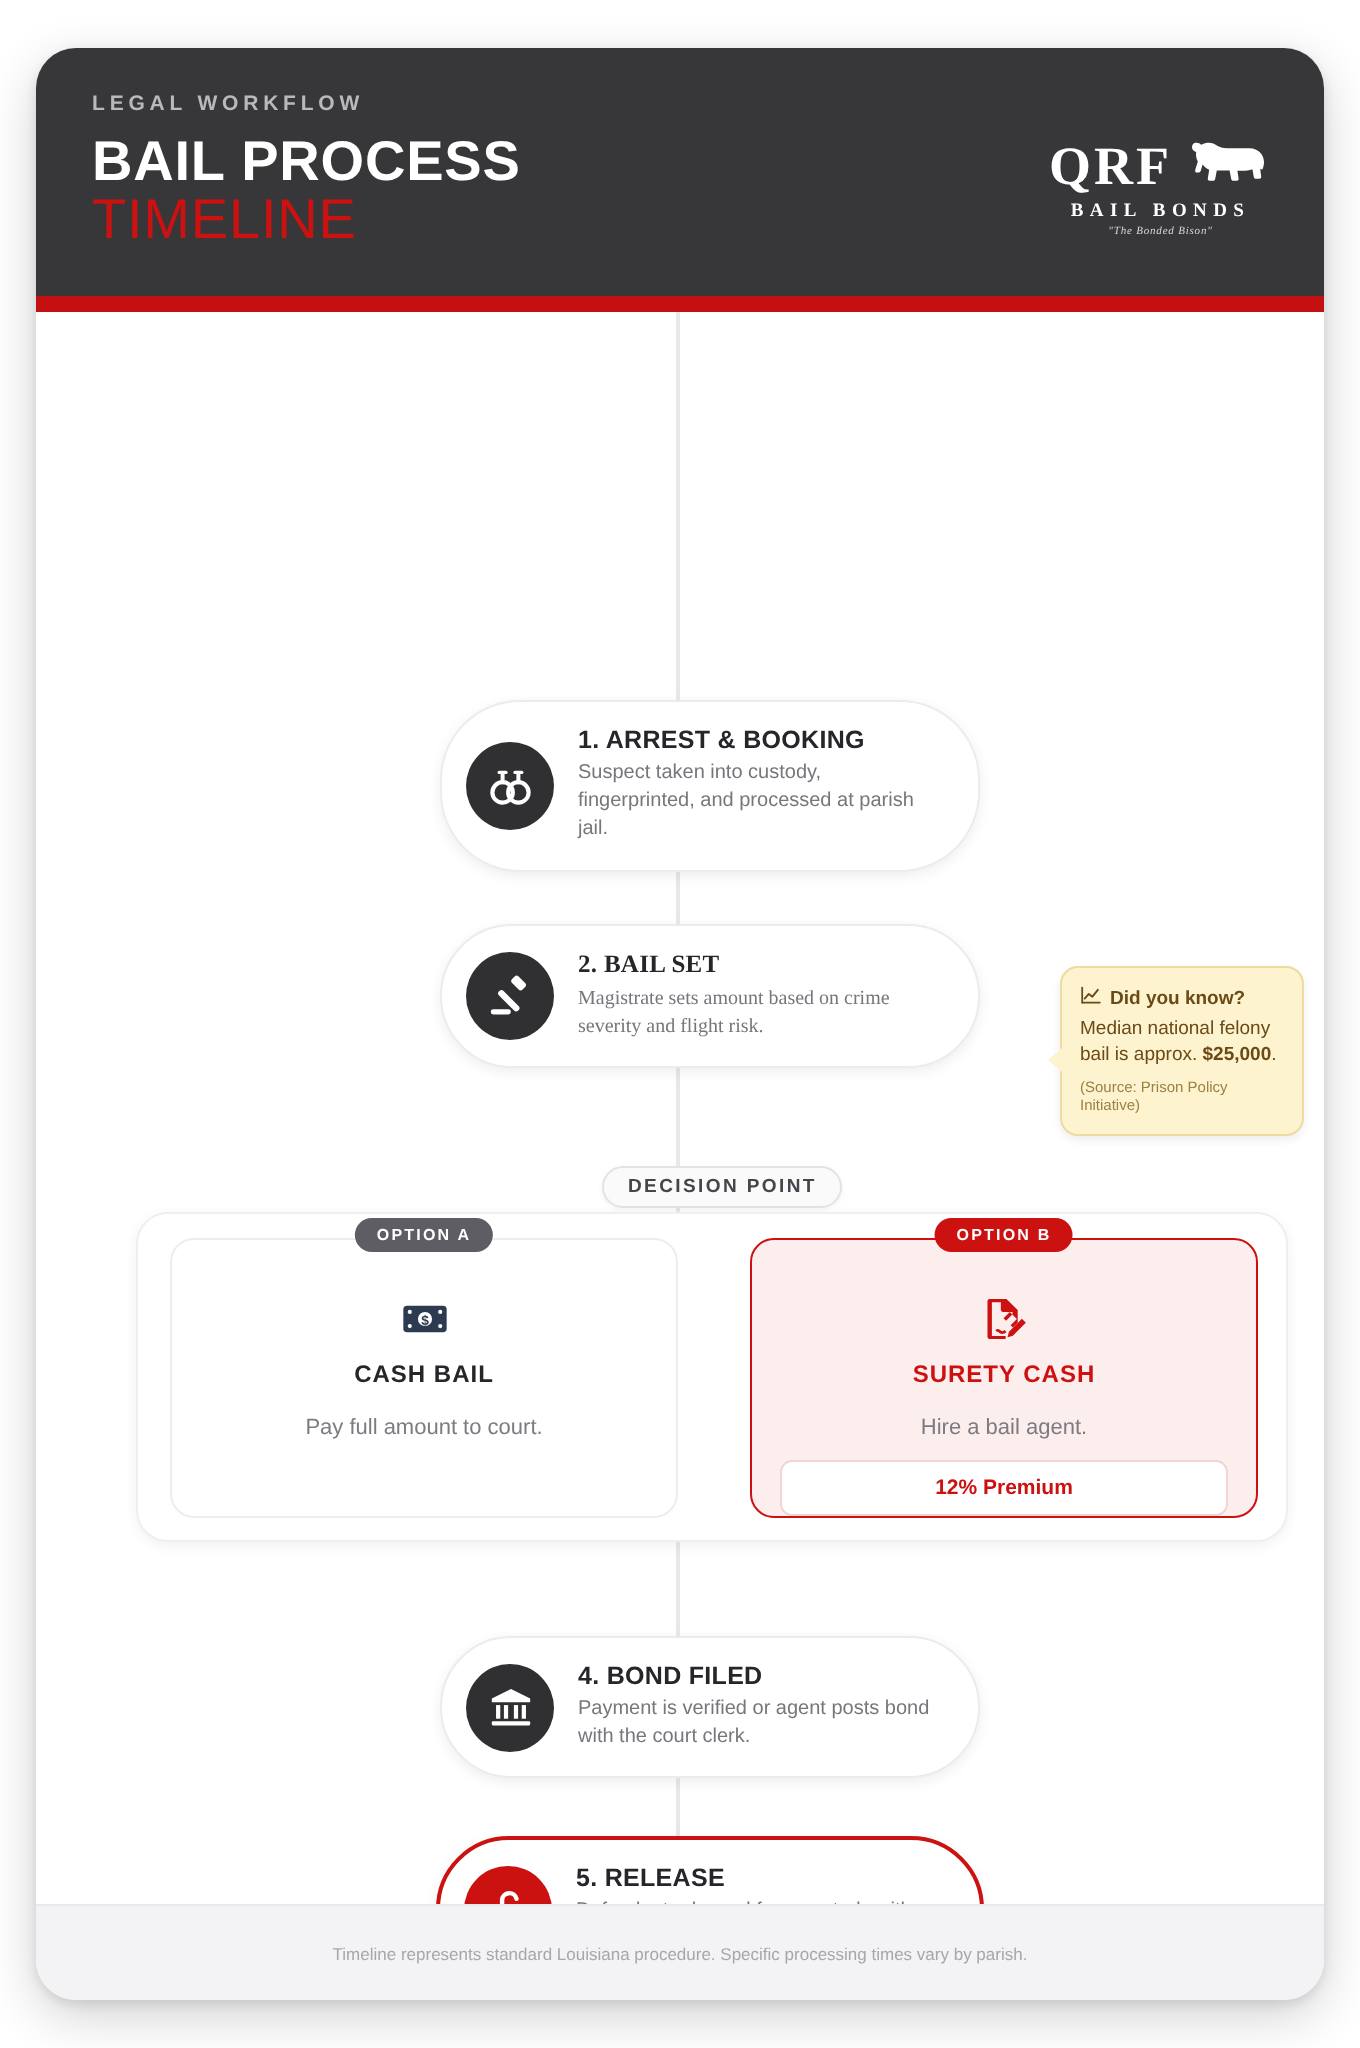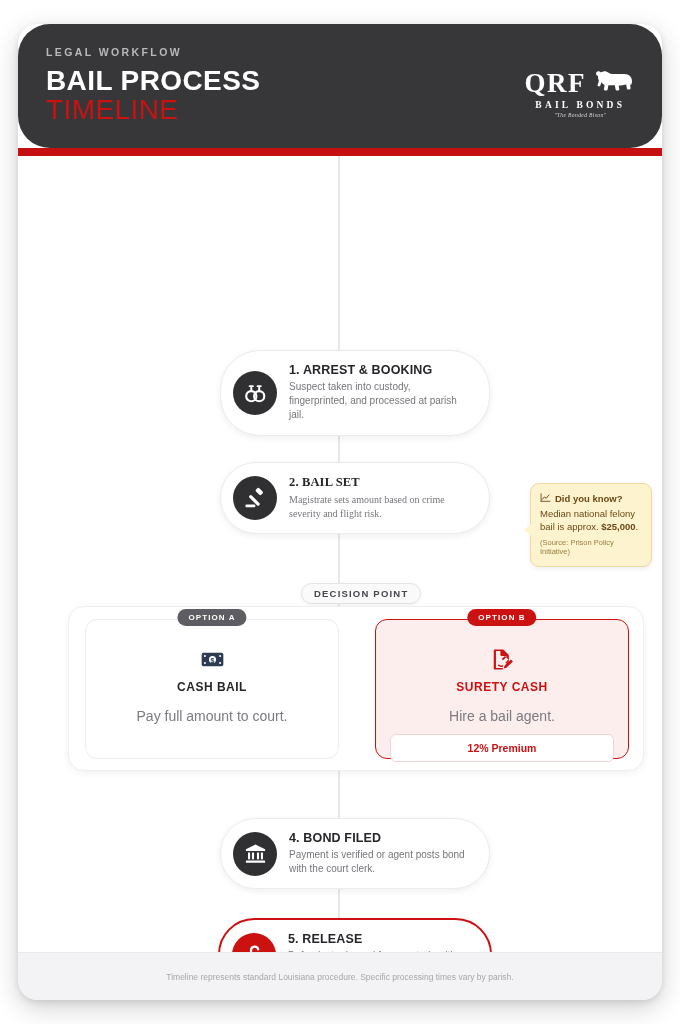--- a/index.html
+++ b/index.html
@@ -18,21 +18,20 @@
     overflow: hidden;
     box-shadow: 0 8px 26px rgba(0,0,0,0.18), 0 2px 6px rgba(0,0,0,0.10);
   }
 
   
   .header {
     position: relative;
     height: 124px;
     background: #37373a;
     padding: 22px 28px 0 28px;
-    border-radius: 32px;
   }
   .eyebrow {
     font-size: 10.5px;
     font-weight: bold;
     letter-spacing: 2.4px;
     color: #b9b9bc;
     text-transform: uppercase;
   }
   .title-main {
     margin-top: 9px;
@@ -184,21 +183,21 @@
     font-size: 8px; font-weight: bold; letter-spacing: 1.1px;
     color: #ffffff; background: #5d5d63; white-space: nowrap;
   }
   .opt-badge.red { background: #cc1111; }
   .opt-icon { height: 24px; margin-bottom: 9px; }
   .opt-title {
     font-size: 12px; font-weight: bold; letter-spacing: 0.5px; color: #26262a;
     margin-bottom: 5px;
   }
   .opt-title.red { color: #cc1111; }
-  .opt-desc { font-size: 14px; color: #7b7b81; margin-bottom: 10px; margin-top: 14px; }
+  .opt-desc { font-size: 11px; color: #7b7b81; margin-bottom: 10px; margin-top: 14px; }
   .opt-chip {
     margin: 0 14px; padding: 7px 0;
     background: #f4f5f7; border: 1px solid #ececee; border-radius: 6px;
     font-size: 10.5px; font-weight: bold; color: #26262a;
   }
   .opt-chip.red { background: #ffffff; border-color: #f3d3d3; color: #cc1111; }
 
   
   .compliance {
     position: absolute; left: 50px; top: 841px;

